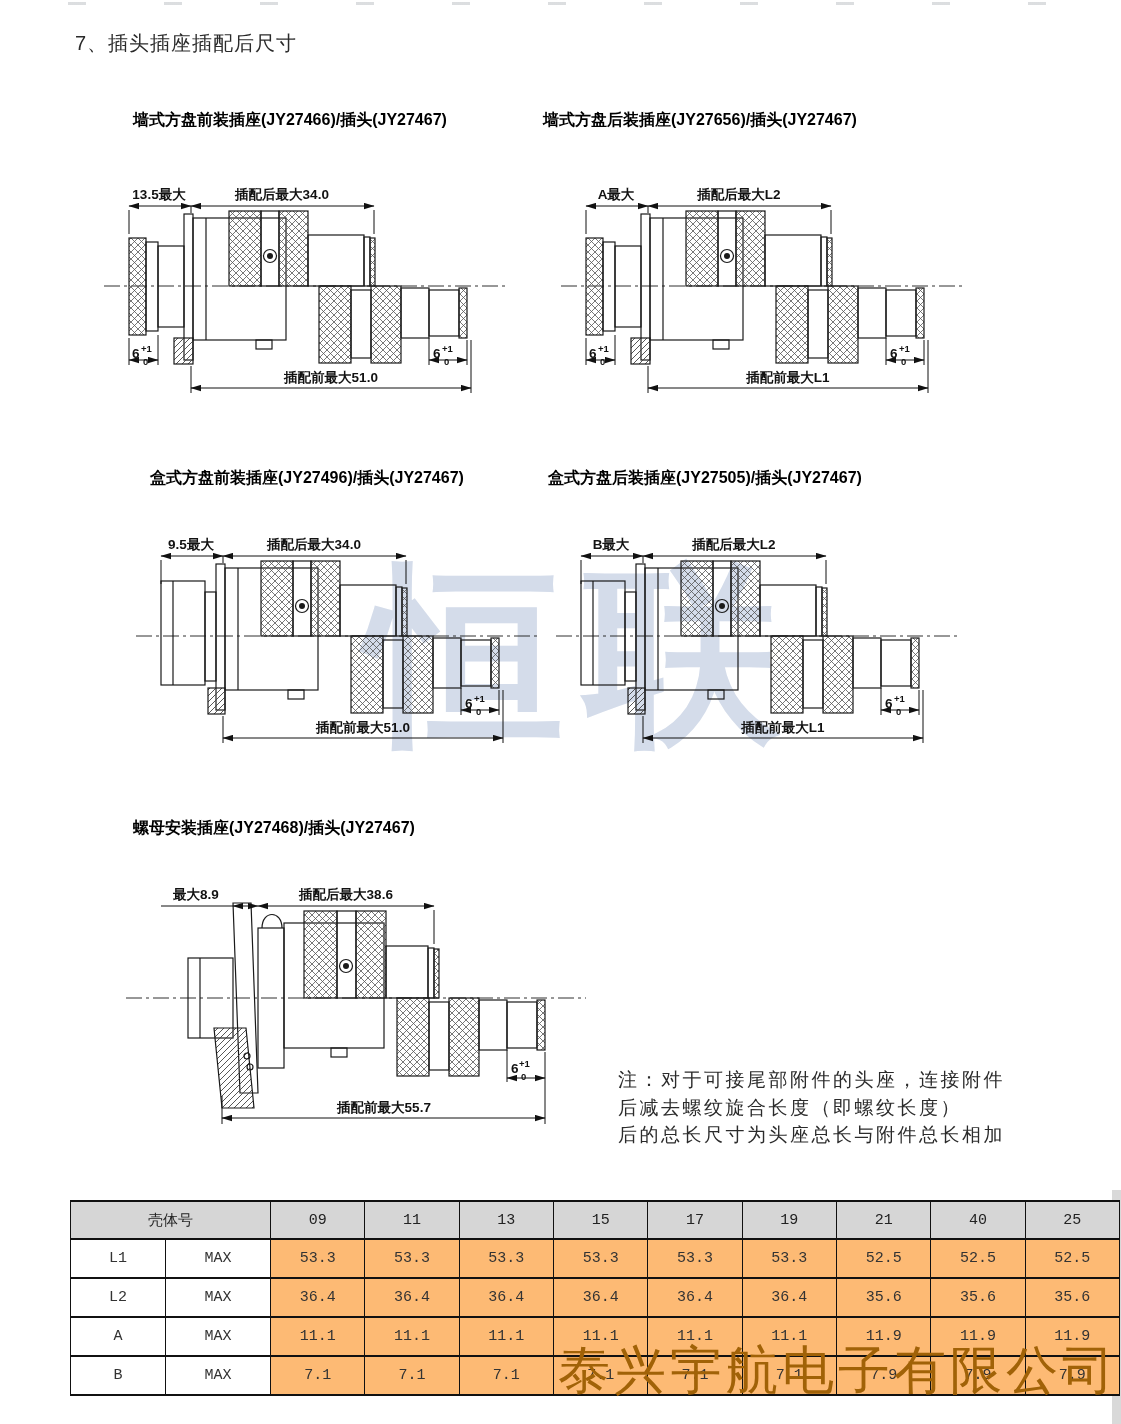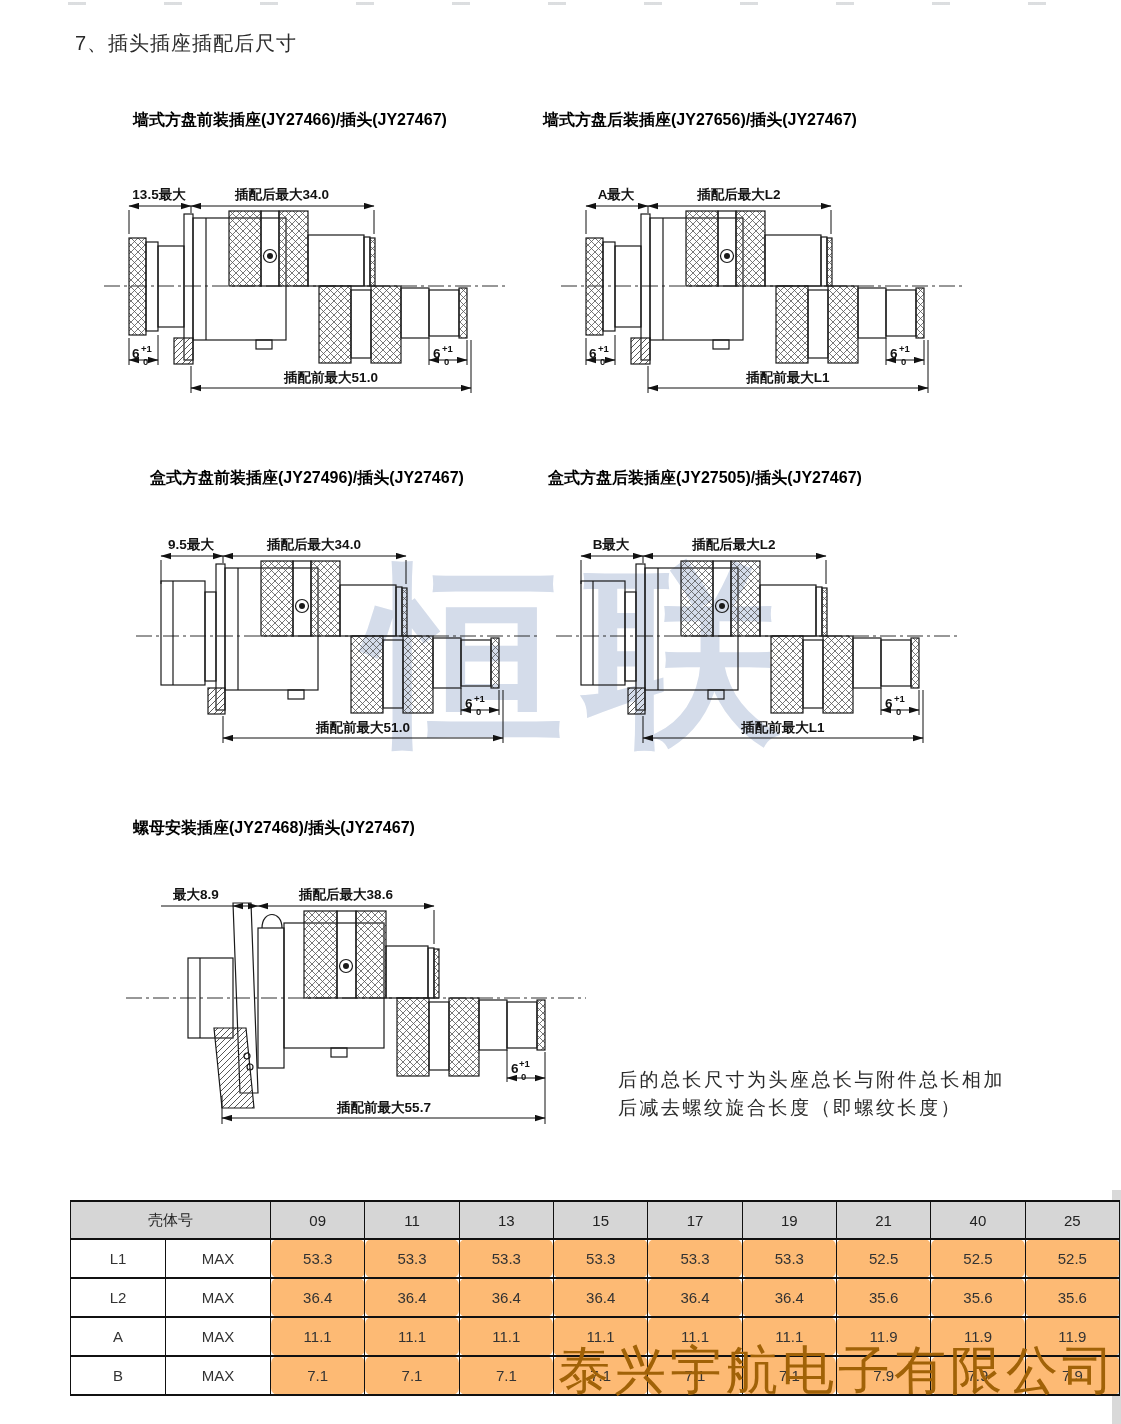--- a/index.html
+++ b/index.html
@@ -10,25 +10,25 @@
   .edge-band{position:absolute;left:1112px;top:1190px;width:9px;height:234px;background:#d9d9d9;}
   .sec-title{position:absolute;left:75px;top:30px;font-size:20px;color:#2a2a2a;letter-spacing:1px;white-space:nowrap;z-index:1;}
   .fig-title{position:absolute;font-size:16px;font-weight:700;color:#000;letter-spacing:0;white-space:nowrap;z-index:1;}
   .fig{position:absolute;z-index:1;}
   .fig svg{overflow:visible;display:block;}
   .dim{font-family:"Liberation Sans",sans-serif;font-size:13.5px;font-weight:700;fill:#111;}
   .dim-s{font-family:"Liberation Sans",sans-serif;font-size:9.5px;font-weight:700;fill:#111;}
   .note{position:absolute;left:618px;top:1066px;width:440px;font-size:19px;letter-spacing:2.5px;
         line-height:1.45;color:#2b2b2b;z-index:1;}
   .dim-table{position:absolute;left:70px;top:1200px;width:1050px;border-collapse:collapse;
-        table-layout:fixed;z-index:1;background:transparent;}
+        table-layout:fixed;z-index:1;background:transparent;font-family:Liberation Mono, monospace;}
   .dim-table th,.dim-table td{border:2px solid #111;border-left-width:1px;border-right-width:1px;
         text-align:center;vertical-align:middle;padding:0;}
   .dim-table th{background:#d6d6d6;height:36px;font-weight:400;font-size:15px;color:#222;}
-  .dim-table td{height:37px;font-size:15px;color:#333;border-radius:7px;}
+  .dim-table td{height:37px;font-size:15px;color:#333;}
   .dim-table td.lbl{background:#ffffff;}
   .dim-table td.val{background:#fdba74;}
   .wm-center{position:absolute;left:368px;top:556px;z-index:0;font-family:"DejaVu Serif",serif;
         font-size:195px;font-weight:700;line-height:1;letter-spacing:22px;white-space:nowrap;}
   .wm-bottom{position:absolute;left:558px;top:1344px;z-index:2;font-family:"DejaVu Serif",serif;
         font-size:52px;line-height:1;letter-spacing:4px;white-space:nowrap;}
 </style>
 </head>
 <body>
 
@@ -240,22 +240,23 @@
       <text class="dim" x="80" y="33" text-anchor="middle">最大8.9</text>
       <text class="dim" x="230" y="33" text-anchor="middle">插配后最大38.6</text>
       <text class="dim" x="268" y="246" text-anchor="middle">插配前最大55.7</text>
       <text class="dim" x="395" y="207">6</text>
       <text class="dim-s" x="403" y="201">+1</text>
       <text class="dim-s" x="405" y="214">0</text>
     </svg>
   </div>
 
   <div class="note">
+    <div>注：对于可接尾部附件的头座，连接附件</div>
+    <div>后减去螺纹旋合长度（即螺纹长度）</div>
     <div>后的总长尺寸为头座总长与附件总长相加</div>
-    <div>后减去螺纹旋合长度（即螺纹长度）</div>
   </div>
 
   <table class="dim-table">
     <colgroup>
       <col style="width:95px">
         <col style="width:105px">
       <col>
         <col>
         <col>
         <col>

